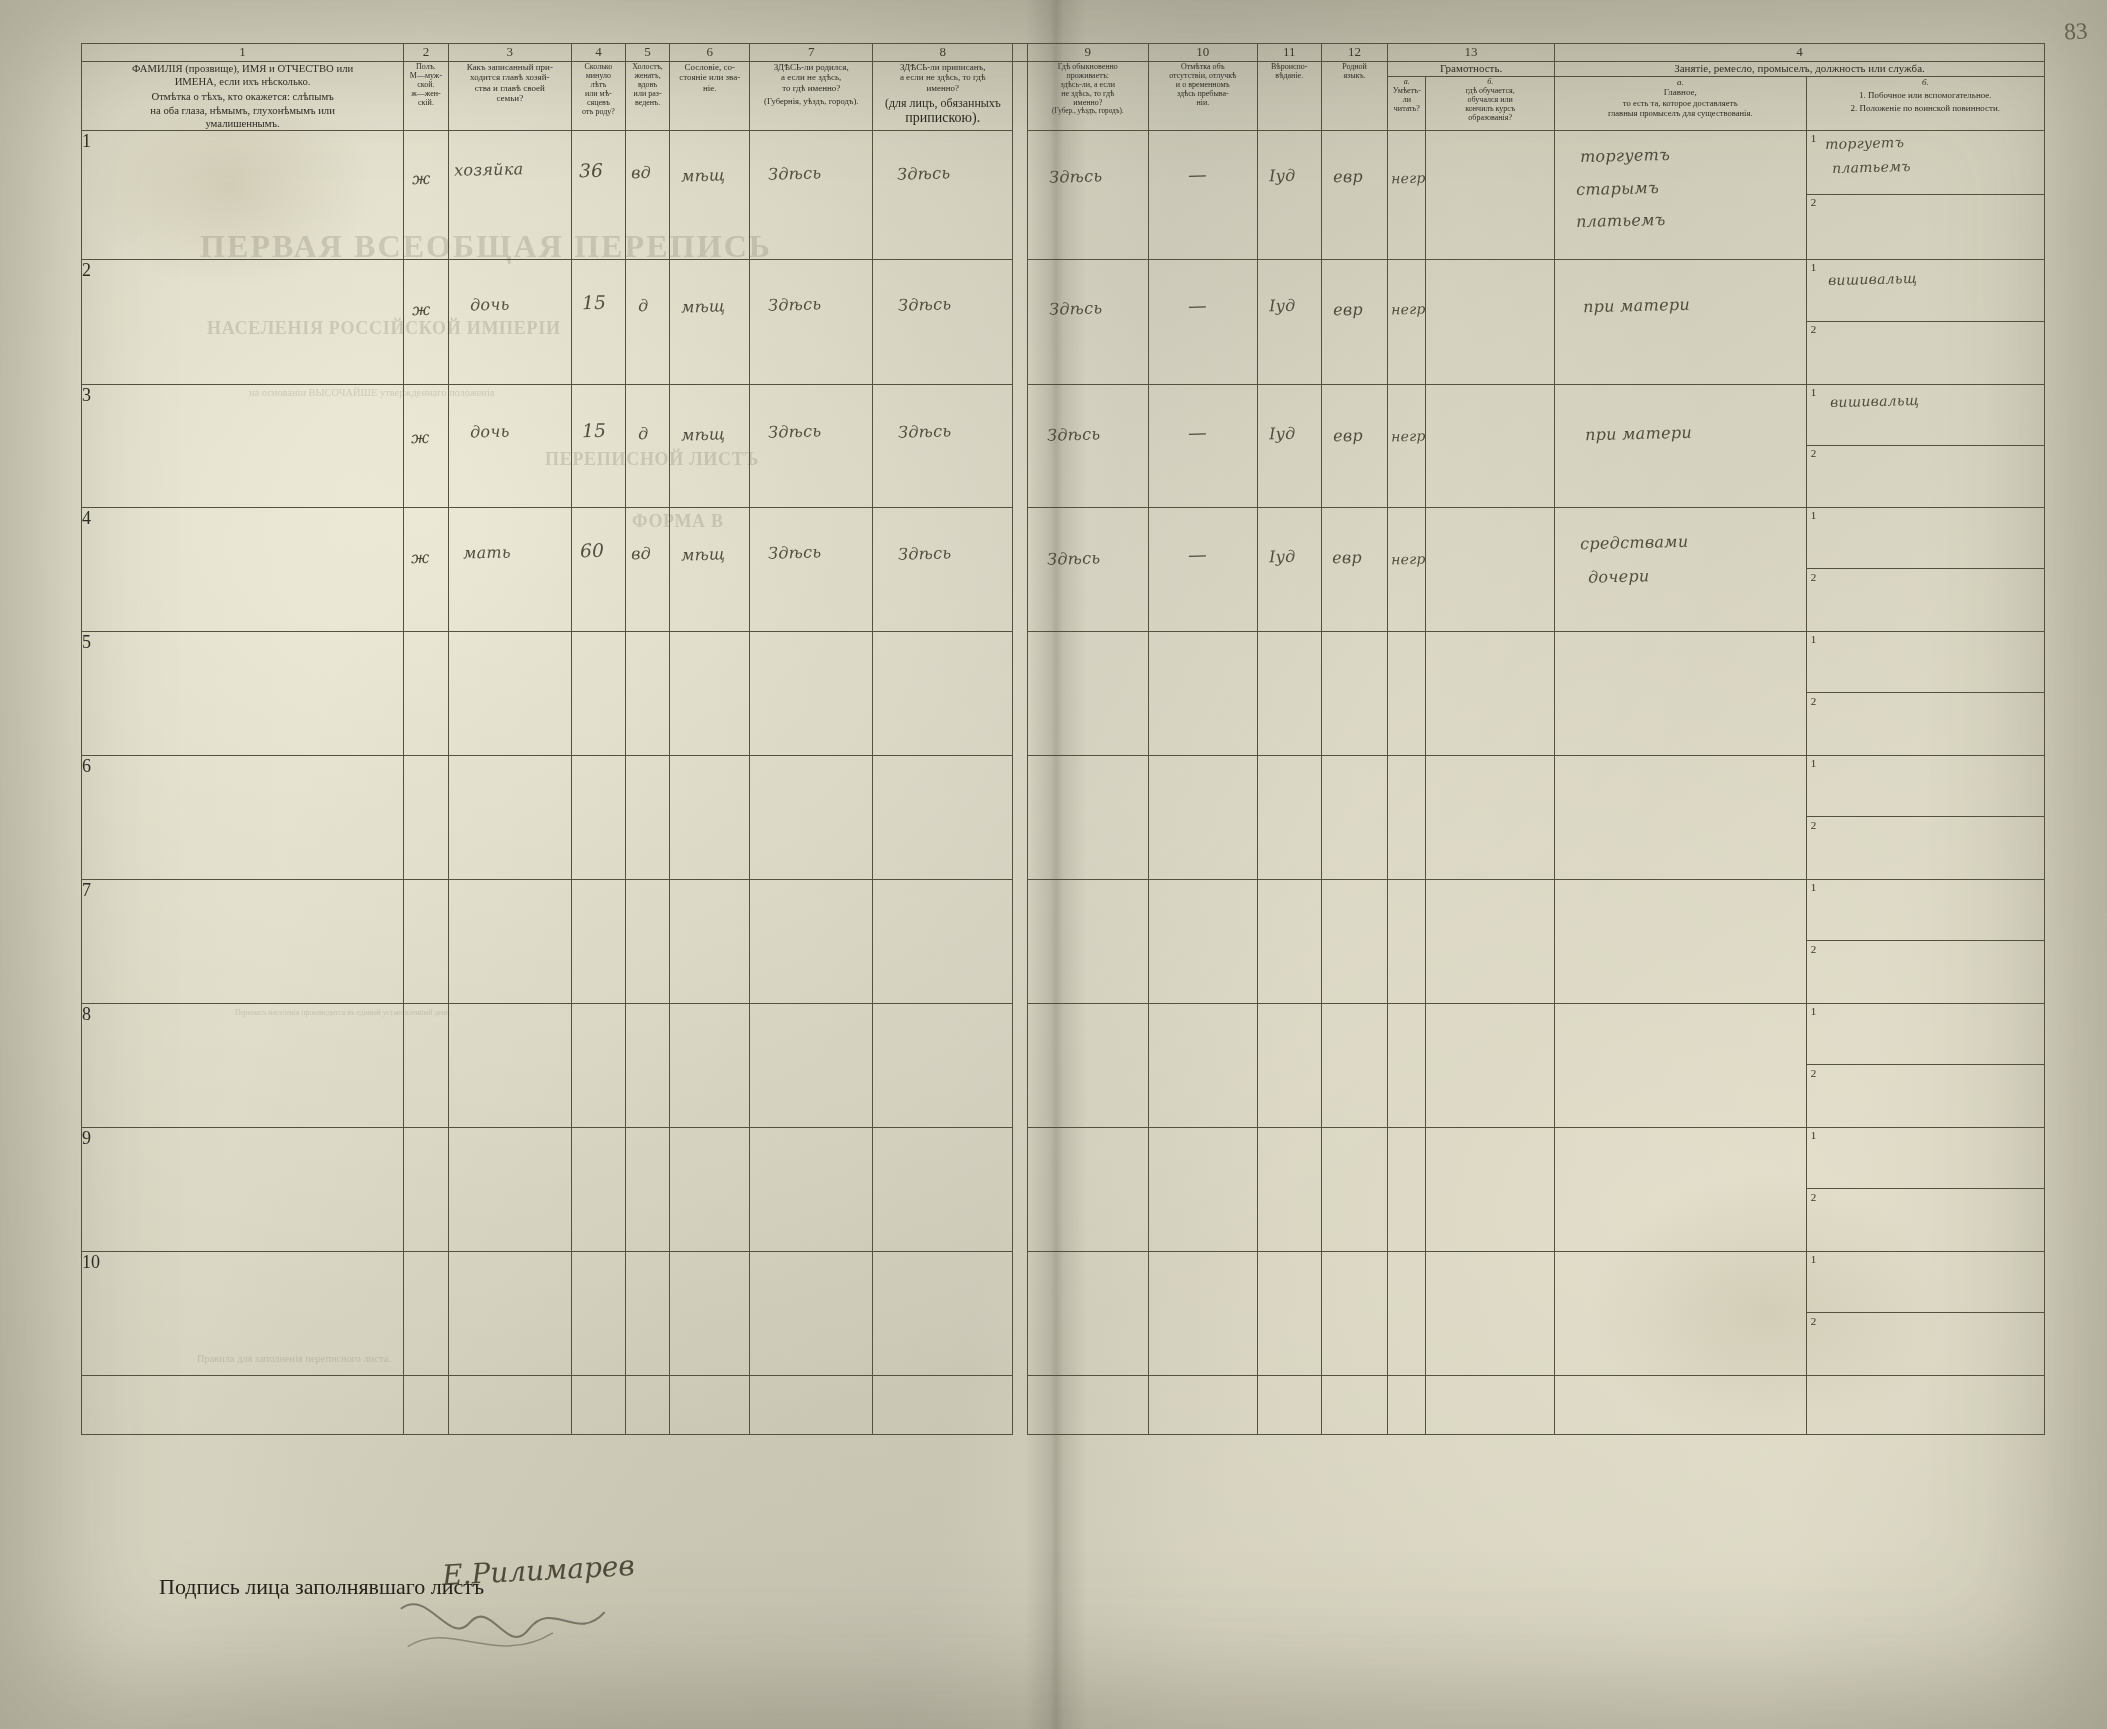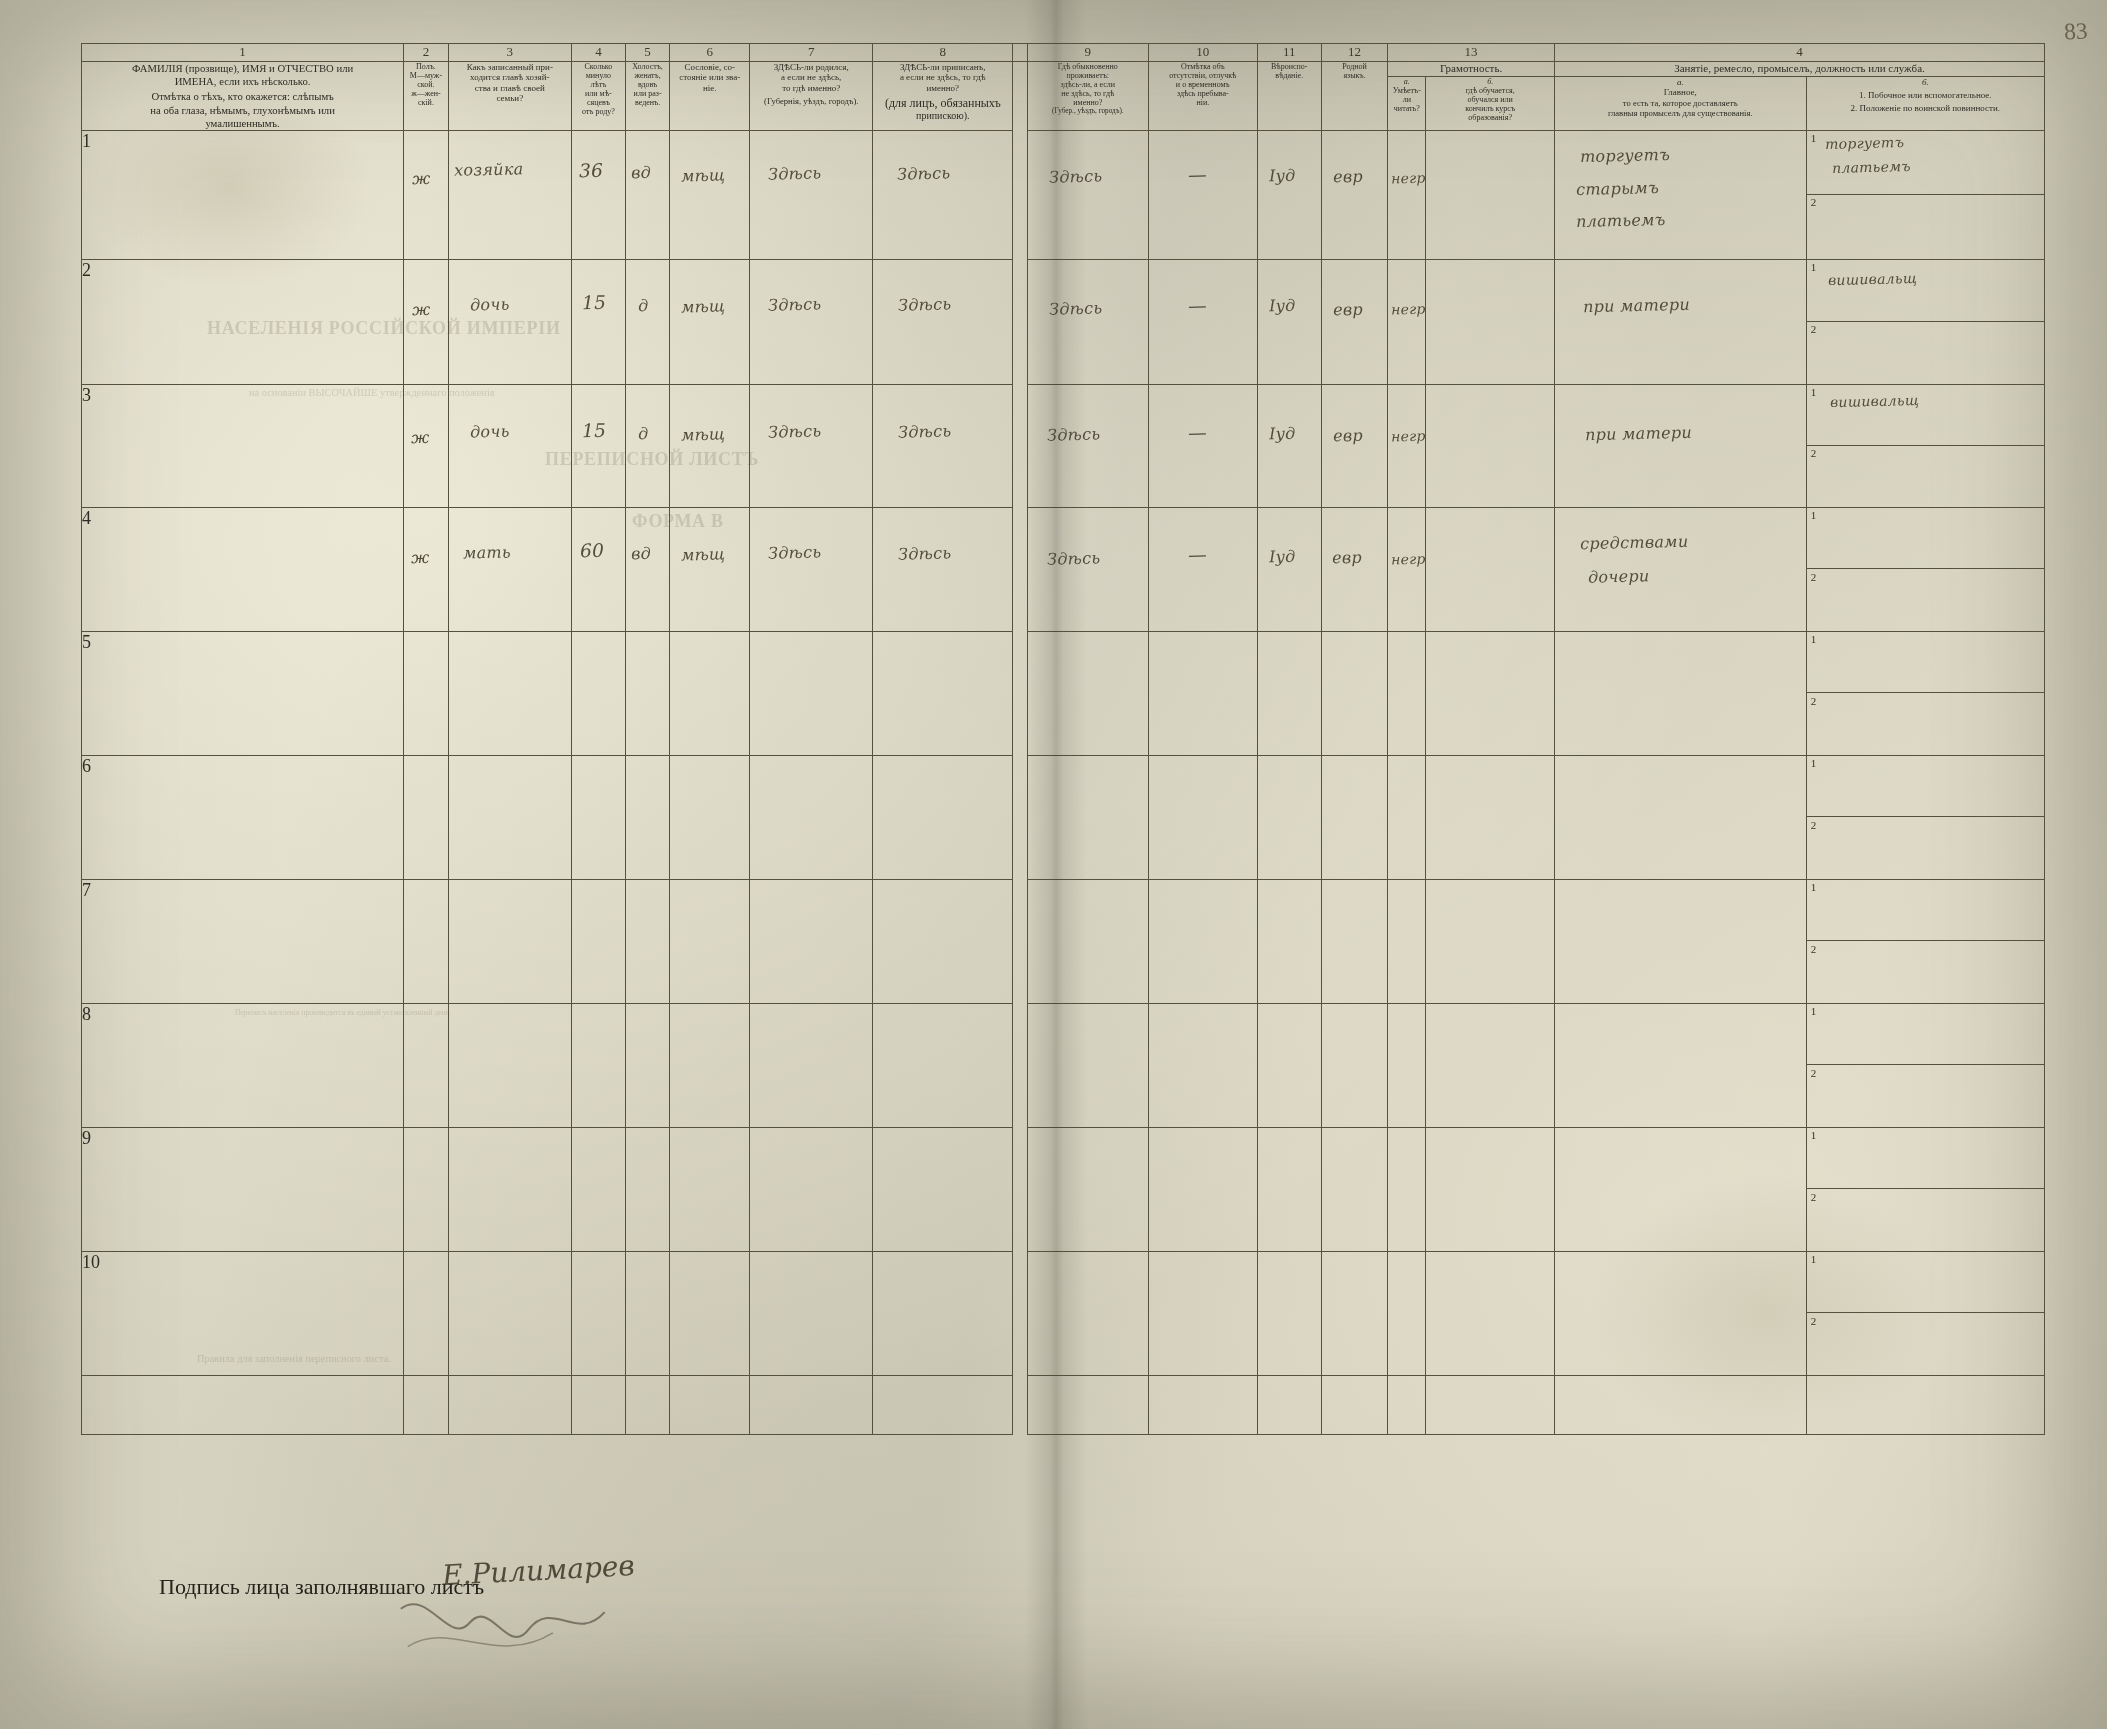--- a/index.html
+++ b/index.html
@@ -178,20 +178,21 @@
     position: absolute;
     border-radius: 50%;
     pointer-events: none;
   }
 </style>
 </head>
 <body>
 
 <div id="page">
 
+  <div class="ghost big" style="left:200px; top:228px;">ПЕРВАЯ ВСЕОБЩАЯ ПЕРЕПИСЬ</div>
   <div class="ghost mid" style="left:207px; top:318px;">НАСЕЛЕНІЯ РОССІЙСКОЙ ИМПЕРІИ</div>
   <div class="ghost sm" style="left:249px; top:387px;">на основаніи ВЫСОЧАЙШЕ утвержденнаго положенія</div>
   <div class="ghost mid" style="left:545px; top:449px;">ПЕРЕПИСНОЙ ЛИСТЪ</div>
   <div class="ghost mid" style="left:632px; top:511px;">ФОРМА В</div>
   <div class="ghost sm" style="left:197px; top:1353px;">Правила для заполненія переписного листа.</div>
   <div class="ghost tiny" style="left:235px; top:1008px;">Переписъ населенія производится въ единый установленный день.</div>
 
   <div class="stain" style="left:83px; top:83px; width:290px; height:207px; background:radial-gradient(ellipse,rgba(150,140,105,0.22),rgba(150,140,105,0) 70%);"></div>
   <div class="stain" style="left:1588px; top:1174px; width:359px; height:276px; background:radial-gradient(ellipse,rgba(145,136,100,0.18),rgba(145,136,100,0) 70%);"></div>
 
@@ -286,21 +287,21 @@
           <span class="blk">то гдѣ именно?</span>
           <span class="sp"></span>
           <span class="blk" style="font-size:8.6px">(Губернія, уѣздъ, городъ).</span>
         </td>
         <td class="hdr small" rowspan="2">
           <span class="blk">ЗДѢСЬ-ли приписанъ,</span>
           <span class="blk">а если не здѣсь, то гдѣ</span>
           <span class="blk">именно?</span>
           <span class="sp"></span>
           <span class="blk" style="font-size:12px">(для лицъ, обязанныхъ</span>
-          <span class="blk" style="font-size:10px">припискою).</span>
+          <span class="blk" style="font-size:14px">припискою).</span>
         </td>
         <td rowspan="2" style="border-top:none;border-bottom:none;border-left:0.7px solid #55513f;border-right:0.7px solid #55513f;background:transparent;"></td>
         <td class="hdr xsmall" rowspan="2">
           <span class="blk">Гдѣ обыкновенно</span>
           <span class="blk">проживаетъ:</span>
           <span class="blk">здѣсь-ли, а если</span>
           <span class="blk">не здѣсь, то гдѣ</span>
           <span class="blk">именно?</span>
           <span class="blk" style="font-size:7.2px">(Губер., уѣздъ, городъ).</span>
         </td>

